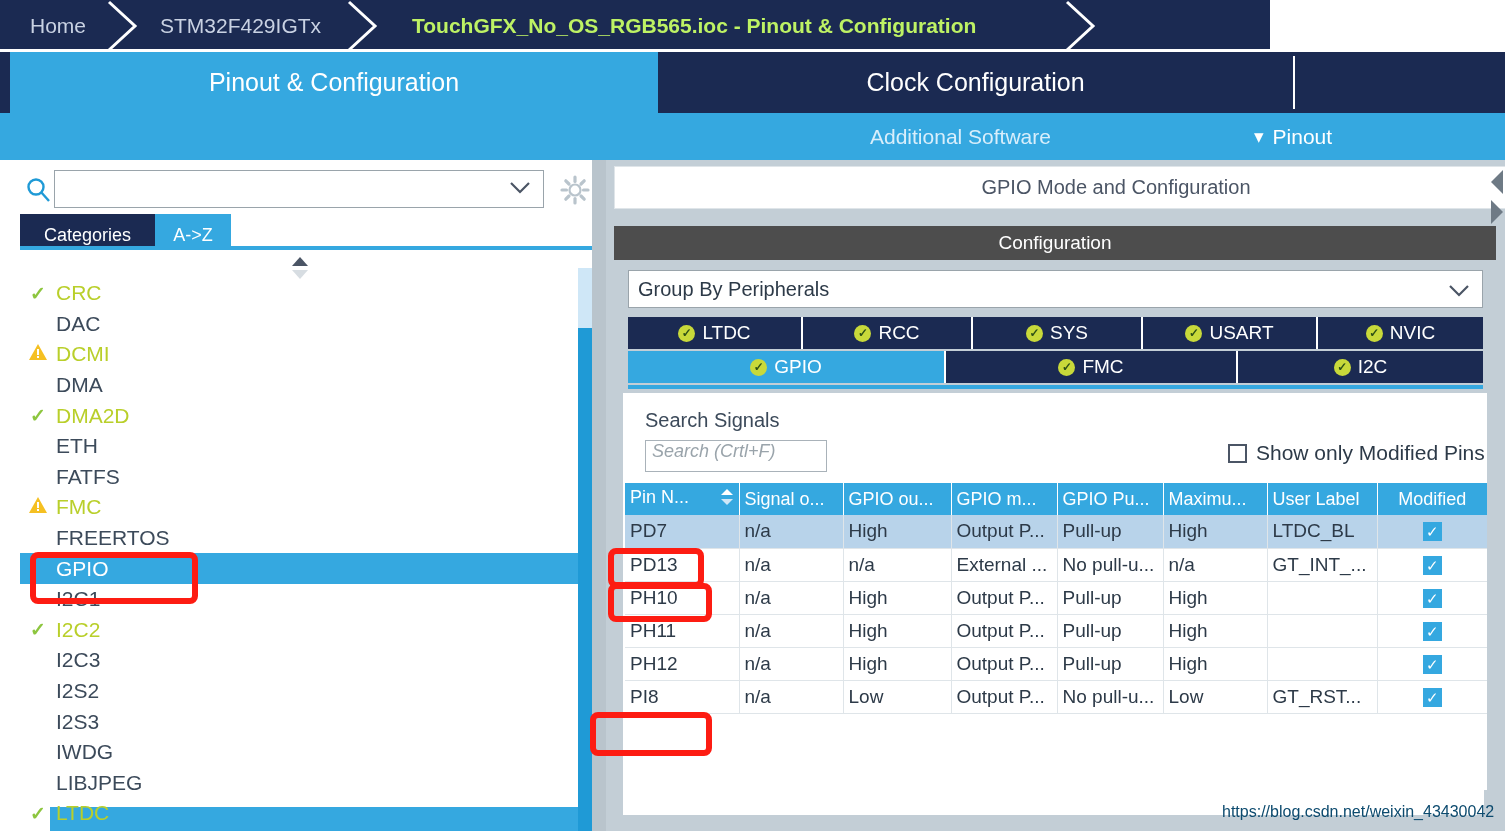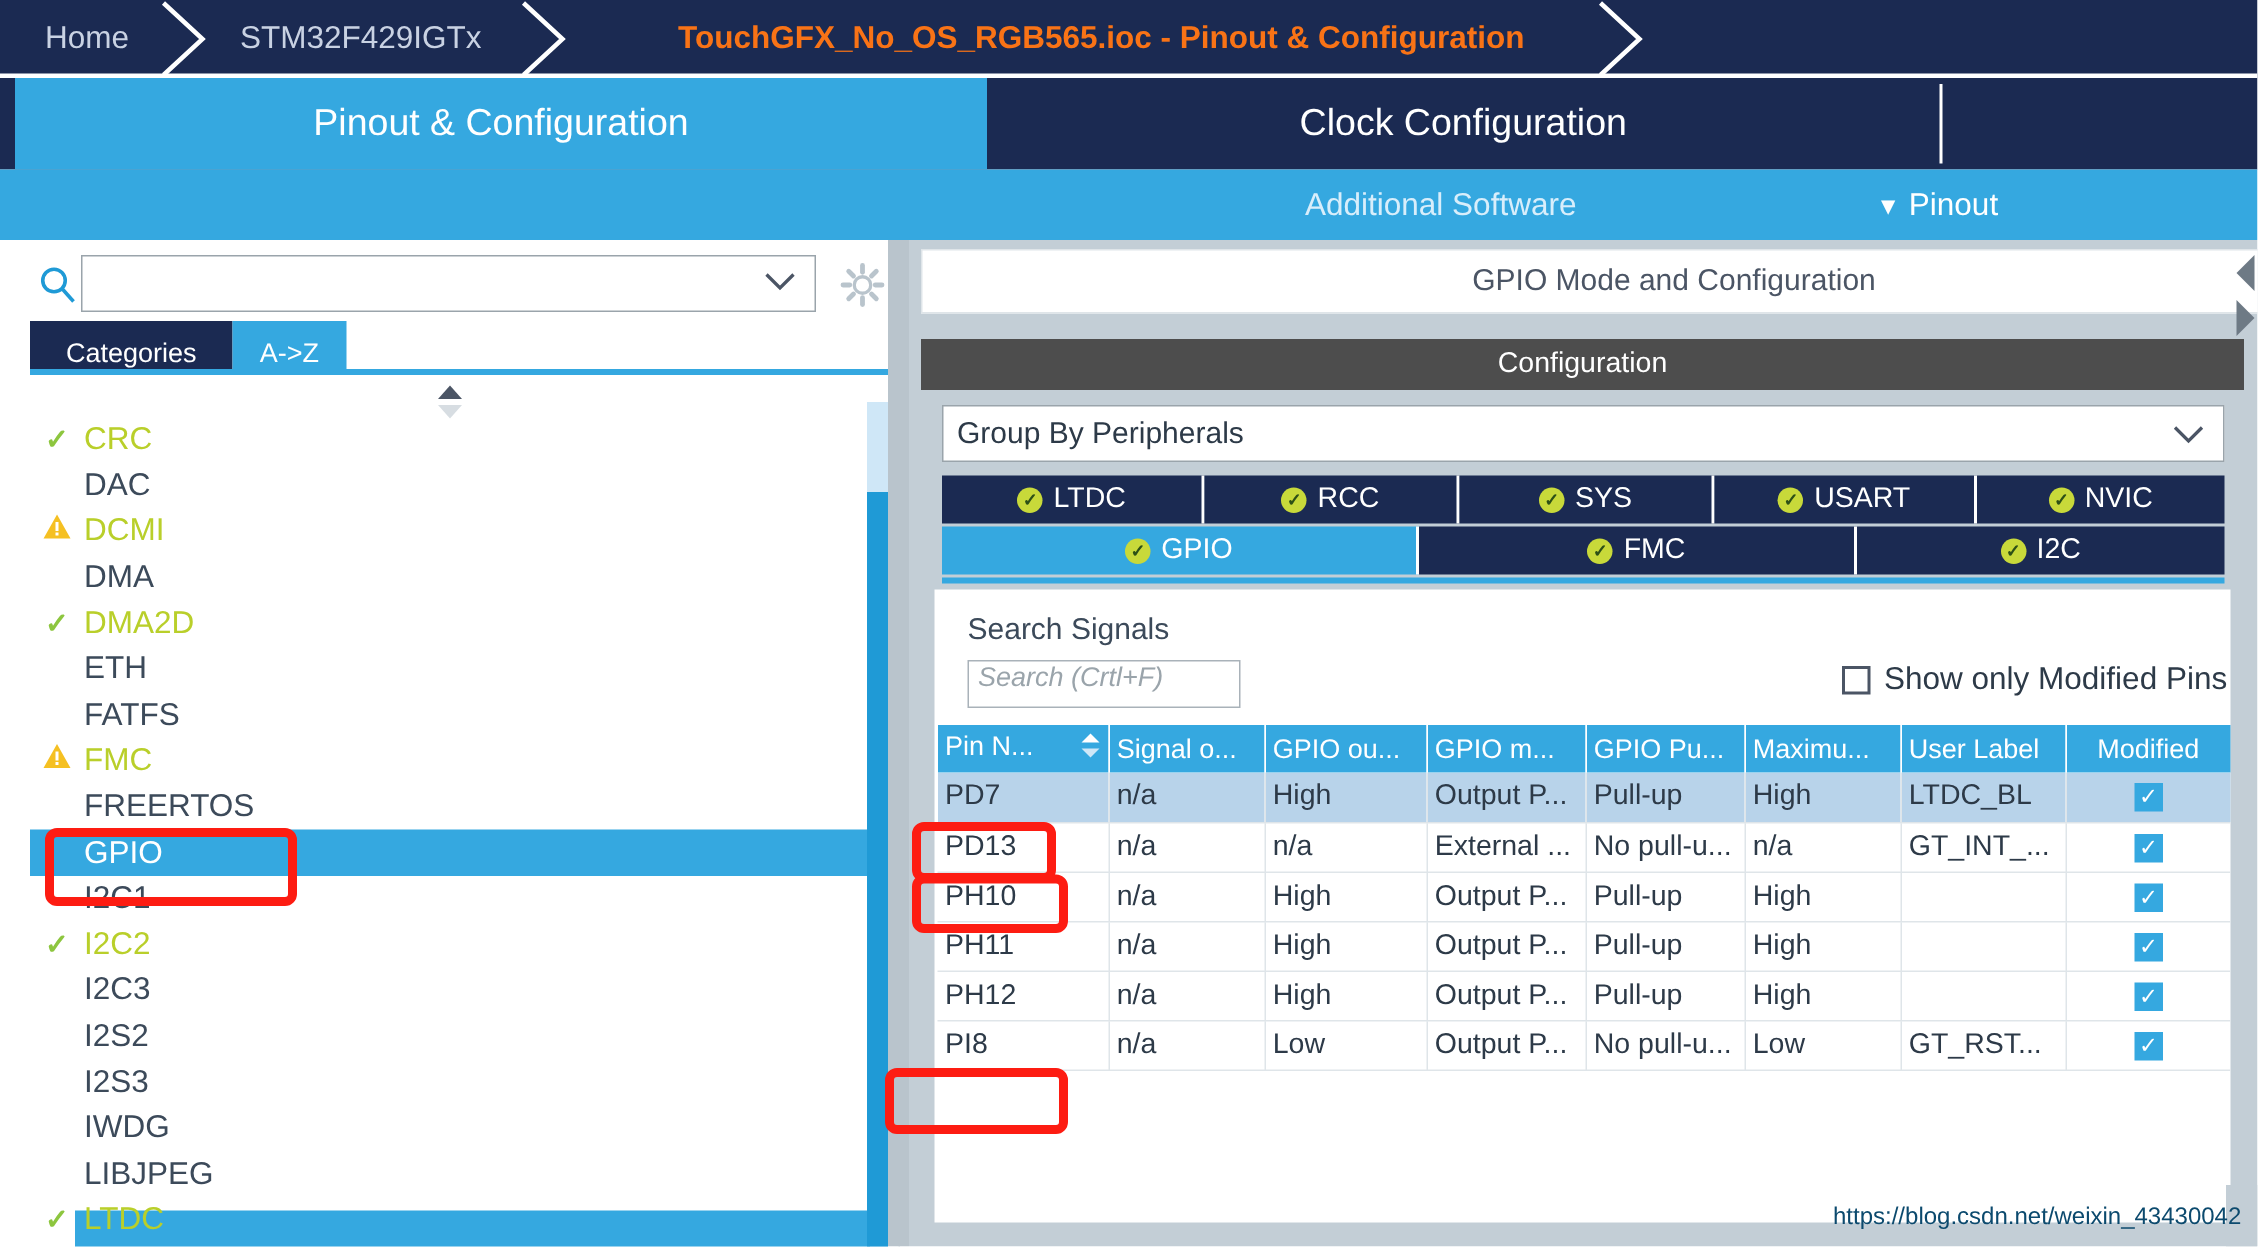--- a/index.html
+++ b/index.html
@@ -6,29 +6,29 @@
   html, body {
     width: 1505px; height: 831px;
     background: #ffffff;
     font-family: "Liberation Sans", sans-serif;
     overflow: hidden;
   }
   #root { position: relative; width: 1505px; height: 831px; }
 
   
   .breadcrumb {
-    position: absolute; left: 0; top: 0; width: 1505px; height: 52px;
+    position: absolute; left: 0; top: 0; width: 1270px; height: 52px;
     background: #1b2a52;
   }
   .crumb {
     position: absolute; top: 0; height: 52px;
     display: flex; align-items: center;
     color: #c9d2e3; font-size: 21px; white-space: nowrap;
   }
-  .crumb.active { color: #f97316; font-weight: bold; margin-left: 40px; }
+  .crumb.active { color: #bef264; font-weight: bold; }
   .chev {
     position: absolute; top: 0; width: 46px; height: 52px;
   }
   .chev svg { display: block; }
   .breadcrumb-underline {
     position: absolute; left: 0; top: 49px; width: 1505px; height: 3px;
     background: #ffffff;
   }
 
   

